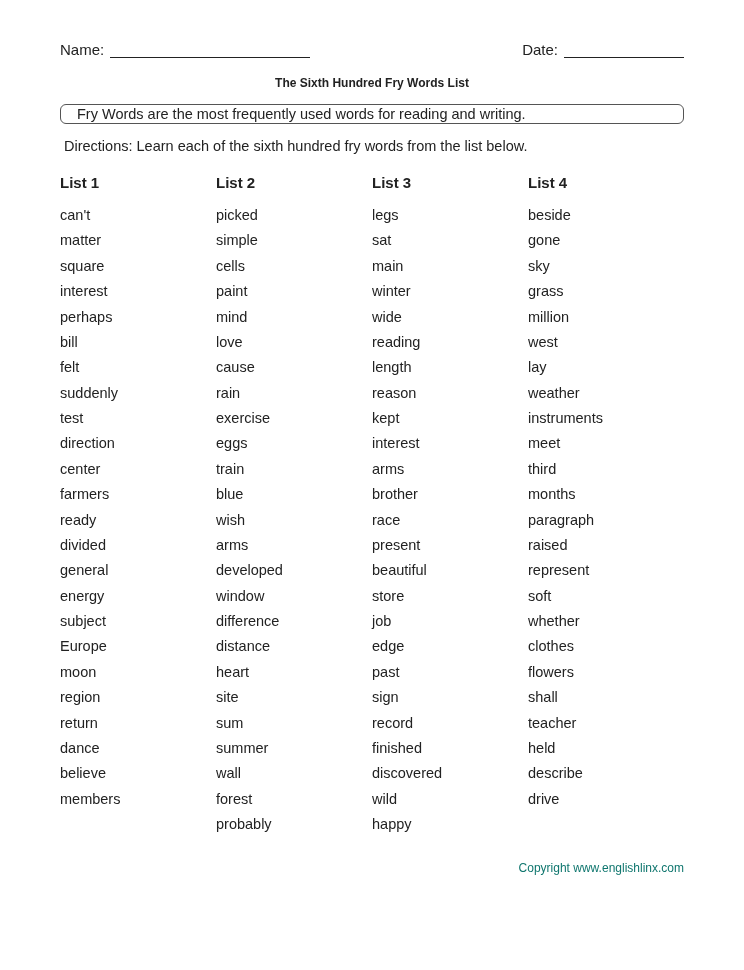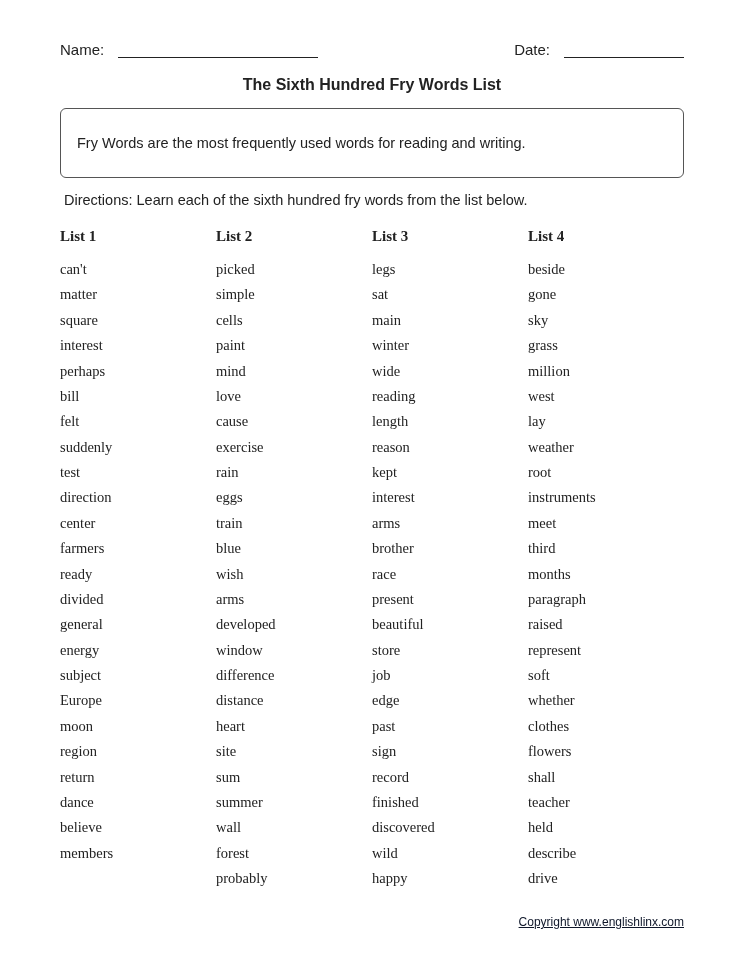--- a/index.html
+++ b/index.html
@@ -14,72 +14,70 @@
     }
     .header-row {
       display: flex;
       justify-content: space-between;
       align-items: flex-end;
       margin-bottom: 18px;
     }
     .name-field, .date-field {
       display: flex;
       align-items: flex-end;
-      gap: 14px;
+      gap: 6px;
       font-size: 15px;
     }
     .underline {
       border-bottom: 1.5px solid #222;
       display: inline-block;
     }
     .name-underline { width: 200px; }
     .date-underline { width: 120px; }
     .page-title {
       text-align: center;
-      font-size: 16px;
+      font-size: 12px;
       font-weight: bold;
       margin-bottom: 14px;
     }
     .description-box {
       border: 1.5px solid #555;
       border-radius: 6px;
-      padding: 26px 16px;
+      padding: 1px 16px;
       font-size: 14.5px;
       margin-bottom: 14px;
     }
     .directions {
       font-size: 14.5px;
       margin-bottom: 20px;
       padding-left: 4px;
     }
     .word-lists {
       display: grid;
       grid-template-columns: repeat(4, 1fr);
       gap: 0;
     }
     .list-col {
       padding-right: 10px;
-      font-family: Liberation Serif, serif;
     }
     .list-header {
       font-weight: bold;
       font-size: 15px;
       margin-bottom: 12px;
     }
     .word-item {
       font-size: 14.5px;
       line-height: 1.75;
       display: block;
     }
     .copyright {
       text-align: right;
       font-size: 12px;
-      color: #0f172a;
+      color: #0f766e;
       margin-top: 24px;
-      text-decoration: underline;
     }
   </style>
 </head>
 <body>
 
 <div class="header-row">
   <div class="name-field">
     <span>Name:</span>
     <span class="underline name-underline">&nbsp;</span>
   </div>
@@ -132,22 +130,22 @@
   <div class="list-col">
     <div class="list-header">List 2</div>
     <div id="list2-words">
         <span class="word-item">picked</span>
         <span class="word-item">simple</span>
         <span class="word-item">cells</span>
         <span class="word-item">paint</span>
         <span class="word-item">mind</span>
         <span class="word-item">love</span>
         <span class="word-item">cause</span>
+        <span class="word-item">rain</span>
         <span class="word-item">exercise</span>
-        <span class="word-item">rain</span>
         <span class="word-item">eggs</span>
         <span class="word-item">train</span>
         <span class="word-item">blue</span>
         <span class="word-item">wish</span>
         <span class="word-item">arms</span>
         <span class="word-item">developed</span>
         <span class="word-item">window</span>
         <span class="word-item">difference</span>
         <span class="word-item">distance</span>
         <span class="word-item">heart</span>
@@ -195,21 +193,20 @@
     <div class="list-header">List 4</div>
     <div id="list4-words">
         <span class="word-item">beside</span>
         <span class="word-item">gone</span>
         <span class="word-item">sky</span>
         <span class="word-item">grass</span>
         <span class="word-item">million</span>
         <span class="word-item">west</span>
         <span class="word-item">lay</span>
         <span class="word-item">weather</span>
-        <span class="word-item">root</span>
         <span class="word-item">instruments</span>
         <span class="word-item">meet</span>
         <span class="word-item">third</span>
         <span class="word-item">months</span>
         <span class="word-item">paragraph</span>
         <span class="word-item">raised</span>
         <span class="word-item">represent</span>
         <span class="word-item">soft</span>
         <span class="word-item">whether</span>
         <span class="word-item">clothes</span>

